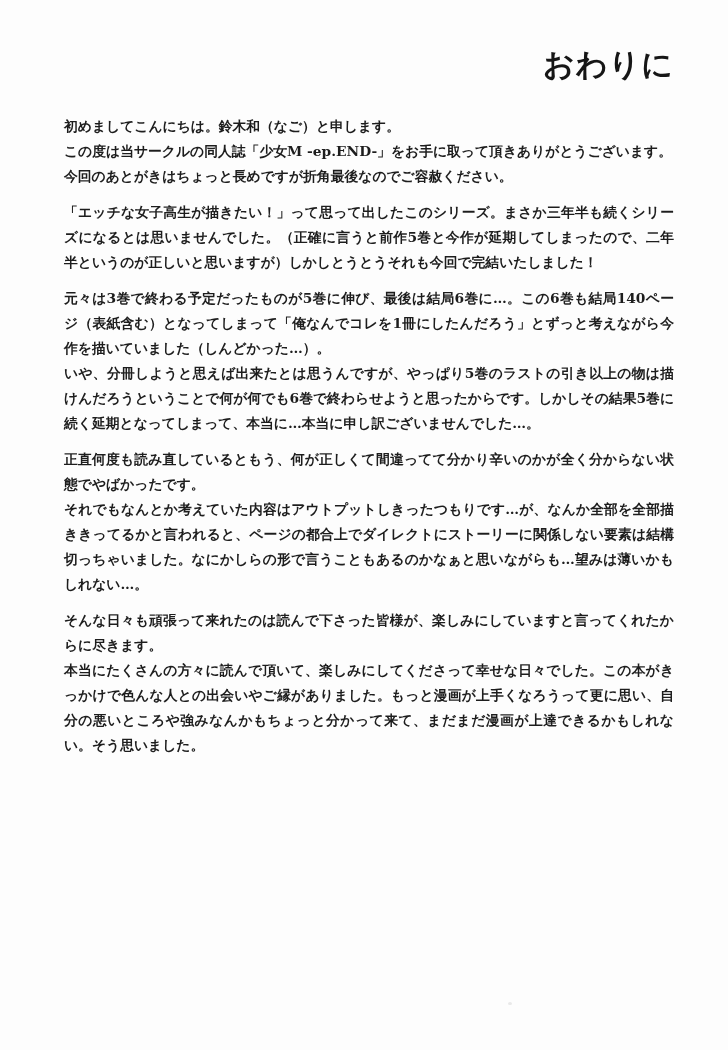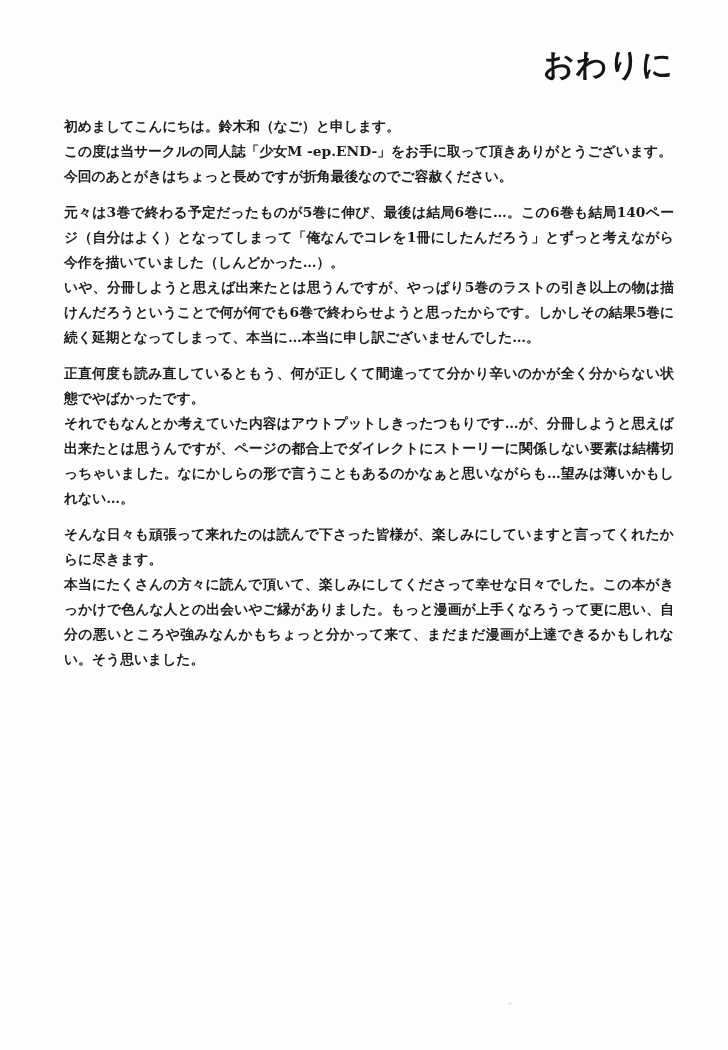--- a/index.html
+++ b/index.html
@@ -57,22 +57,23 @@
 </head>
 <body>
 
 <div class="sheet">
   <h1 class="page-title">おわりに</h1>
 
   <div class="afterword-body">
       <p class="para">初めましてこんにちは。鈴木和（なご）と申します。
 この度は当サークルの同人誌「少女M -ep.END-」をお手に取って頂きありがとうございます。
 今回のあとがきはちょっと長めですが折角最後なのでご容赦ください。</p>
-      <p class="para">元々は3巻で終わる予定だったものが5巻に伸び、最後は結局6巻に…。この6巻も結局140ページ（自分はよく）となってしまって「俺なんでコレを1冊にしたんだろう」とずっと考えながら今作を描いていました（しんどかった…）。
+      <p class="para">「エッチな女子高生が描きたい！」って思って出したこのシリーズ。まさか三年半も続くシリーズになるとは思いませんでした。（正確に言うと前作5巻と今作が延期してしまったので、二年半というのが正しいと思いますが）しかしとうとうそれも今回で完結いたしました！</p>
+      <p class="para">元々は3巻で終わる予定だったものが5巻に伸び、最後は結局6巻に…。この6巻も結局140ページ（表紙含む）となってしまって「俺なんでコレを1冊にしたんだろう」とずっと考えながら今作を描いていました（しんどかった…）。
 いや、分冊しようと思えば出来たとは思うんですが、やっぱり5巻のラストの引き以上の物は描けんだろうということで何が何でも6巻で終わらせようと思ったからです。しかしその結果5巻に続く延期となってしまって、本当に…本当に申し訳ございませんでした…。</p>
       <p class="para">正直何度も読み直しているともう、何が正しくて間違ってて分かり辛いのかが全く分からない状態でやばかったです。
-それでもなんとか考えていた内容はアウトプットしきったつもりです…が、分冊しようと思えば出来たとは思うんですが、ページの都合上でダイレクトにストーリーに関係しない要素は結構切っちゃいました。なにかしらの形で言うこともあるのかなぁと思いながらも…望みは薄いかもしれない…。</p>
+それでもなんとか考えていた内容はアウトプットしきったつもりです…が、なんか全部を全部描ききってるかと言われると、ページの都合上でダイレクトにストーリーに関係しない要素は結構切っちゃいました。なにかしらの形で言うこともあるのかなぁと思いながらも…望みは薄いかもしれない…。</p>
       <p class="para">そんな日々も頑張って来れたのは読んで下さった皆様が、楽しみにしていますと言ってくれたからに尽きます。
 本当にたくさんの方々に読んで頂いて、楽しみにしてくださって幸せな日々でした。この本がきっかけで色んな人との出会いやご縁がありました。もっと漫画が上手くなろうって更に思い、自分の悪いところや強みなんかもちょっと分かって来て、まだまだ漫画が上達できるかもしれない。そう思いました。</p>
     </div>
 
   <div class="scan-speck" style="left:508px; top:1002px;"></div>
 </div>
 
 </body></html>

